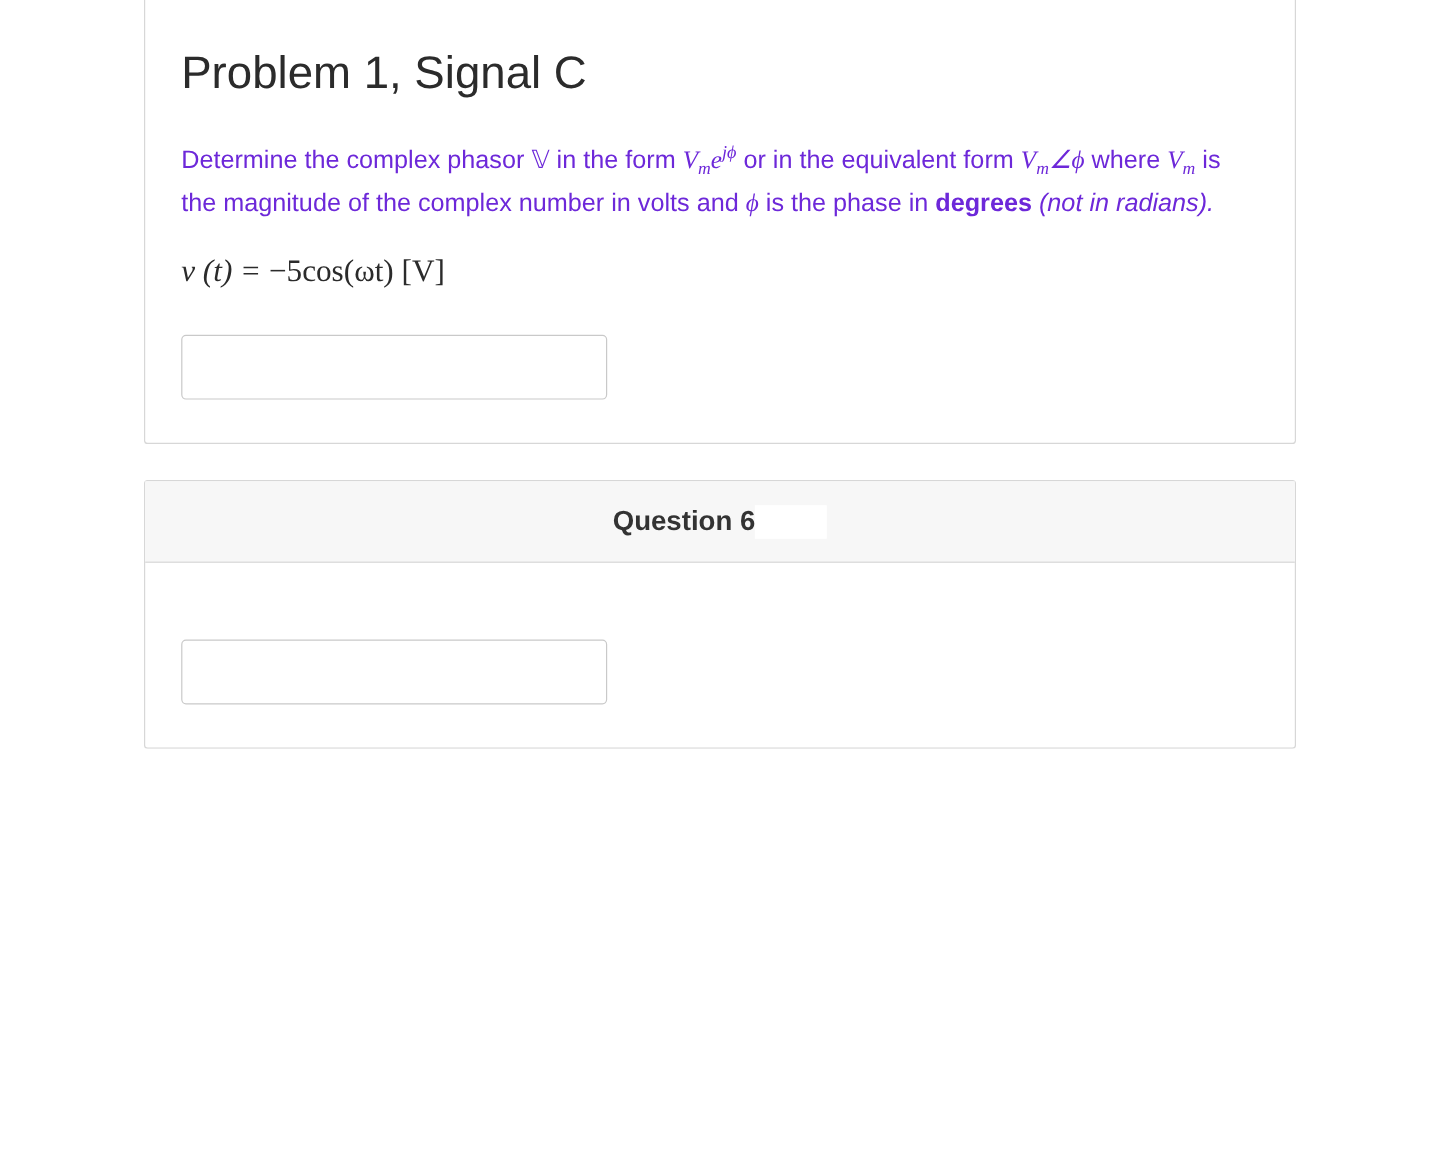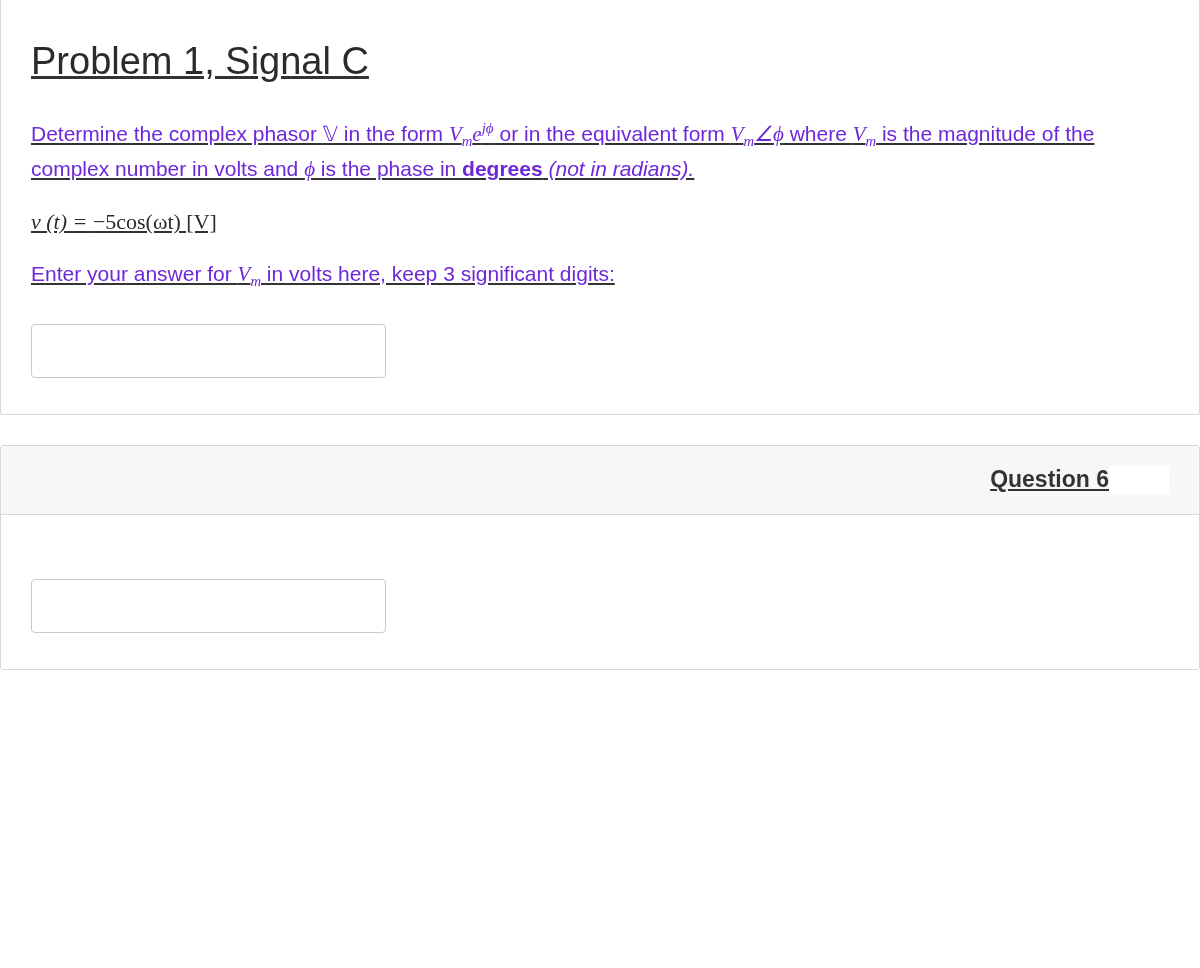--- a/index.html
+++ b/index.html
@@ -8,23 +8,22 @@
       padding: 0;
     }
     body {
       font-family: "Segoe UI", "Helvetica Neue", Arial, sans-serif;
       background: #fff;
       color: #333;
       font-size: 21px;
       line-height: 1.55;
     }
     .page {
-      width: 1200px;
+      width: 960px;
       margin: 0 auto;
-      text-decoration: underline;
     }
     .question-card {
       border: 1.5px solid #d7d7d7;
       border-radius: 3px;
       background: #fff;
     }
     .question-card + .question-card {
       margin-top: 30px;
     }
     .question-body {
@@ -35,21 +34,21 @@
       font-weight: 400;
       color: #2b2b2b;
       margin-bottom: 26px;
     }
     .prose {
       color: #6d28d9;
       margin-bottom: 16px;
     }
     .math-line {
       font-family: "Cambria Math", "STIXGeneral", Georgia, serif;
-      font-size: 22px;
+      font-size: 26px;
       margin: 20px 0 18px 0;
       color: #2b2b2b;
     }
     .mvar {
       font-family: "Cambria Math", "STIXGeneral", Georgia, serif;
       font-style: italic;
     }
     .dsV {
       font-family: "Cambria Math", "STIXGeneral", Georgia, serif;
     }
@@ -76,21 +75,21 @@
       border: 1.5px solid #c9c9c9;
       border-radius: 4px;
       margin-top: 32px;
       padding: 8px 12px;
       font-size: 19px;
       font-family: inherit;
       background: #fff;
     }
     .question-header {
       display: flex;
-      justify-content: flex-end;
+      justify-content: center;
       align-items: center;
       padding: 16px 30px;
       border-bottom: 1.5px solid #d7d7d7;
       background: #f7f7f7;
     }
     .question-header-title {
       font-size: 23px;
       font-weight: 700;
       color: #333;
     }
@@ -115,23 +114,20 @@
       <h2 class="problem-title">Problem 1, Signal C</h2>
 
       <p class="prose">
         <span>Determine the complex phasor </span><span class="dsV">𝕍</span><span> in the form </span><span class="mvar"><span>V</span><span class="sub">m</span><span>e</span><span class="sup">jϕ</span></span><span> or in the equivalent form </span><span class="mvar"><span>V</span><span class="sub">m</span><span>∠</span><span>ϕ</span></span><span> where </span><span class="mvar"><span>V</span><span class="sub">m</span></span><span> is the magnitude of the complex number in volts and </span><span class="mvar">ϕ</span><span> is the phase in </span><strong class="kw">degrees</strong><em class="note"> (not in radians).</em>
       </p>
 
       <div class="math-line">
         <span class="mvar">v (t) = </span><span>−5cos(ωt)   [V]</span>
       </div>
 
-      <p class="prose">
-        <span>Enter your answer for </span><span class="mvar"><span>V</span><span class="sub">m</span></span><span> in volts here, keep 3 significant digits:</span>
-      </p>
 
       <input type="text" class="answer-input" style="">
 
     </div>
   </div>
 
   <div class="question-card">
     <div class="question-header">
       <div class="question-header-title">Question 6</div>
       <div class="header-spacer"></div>

